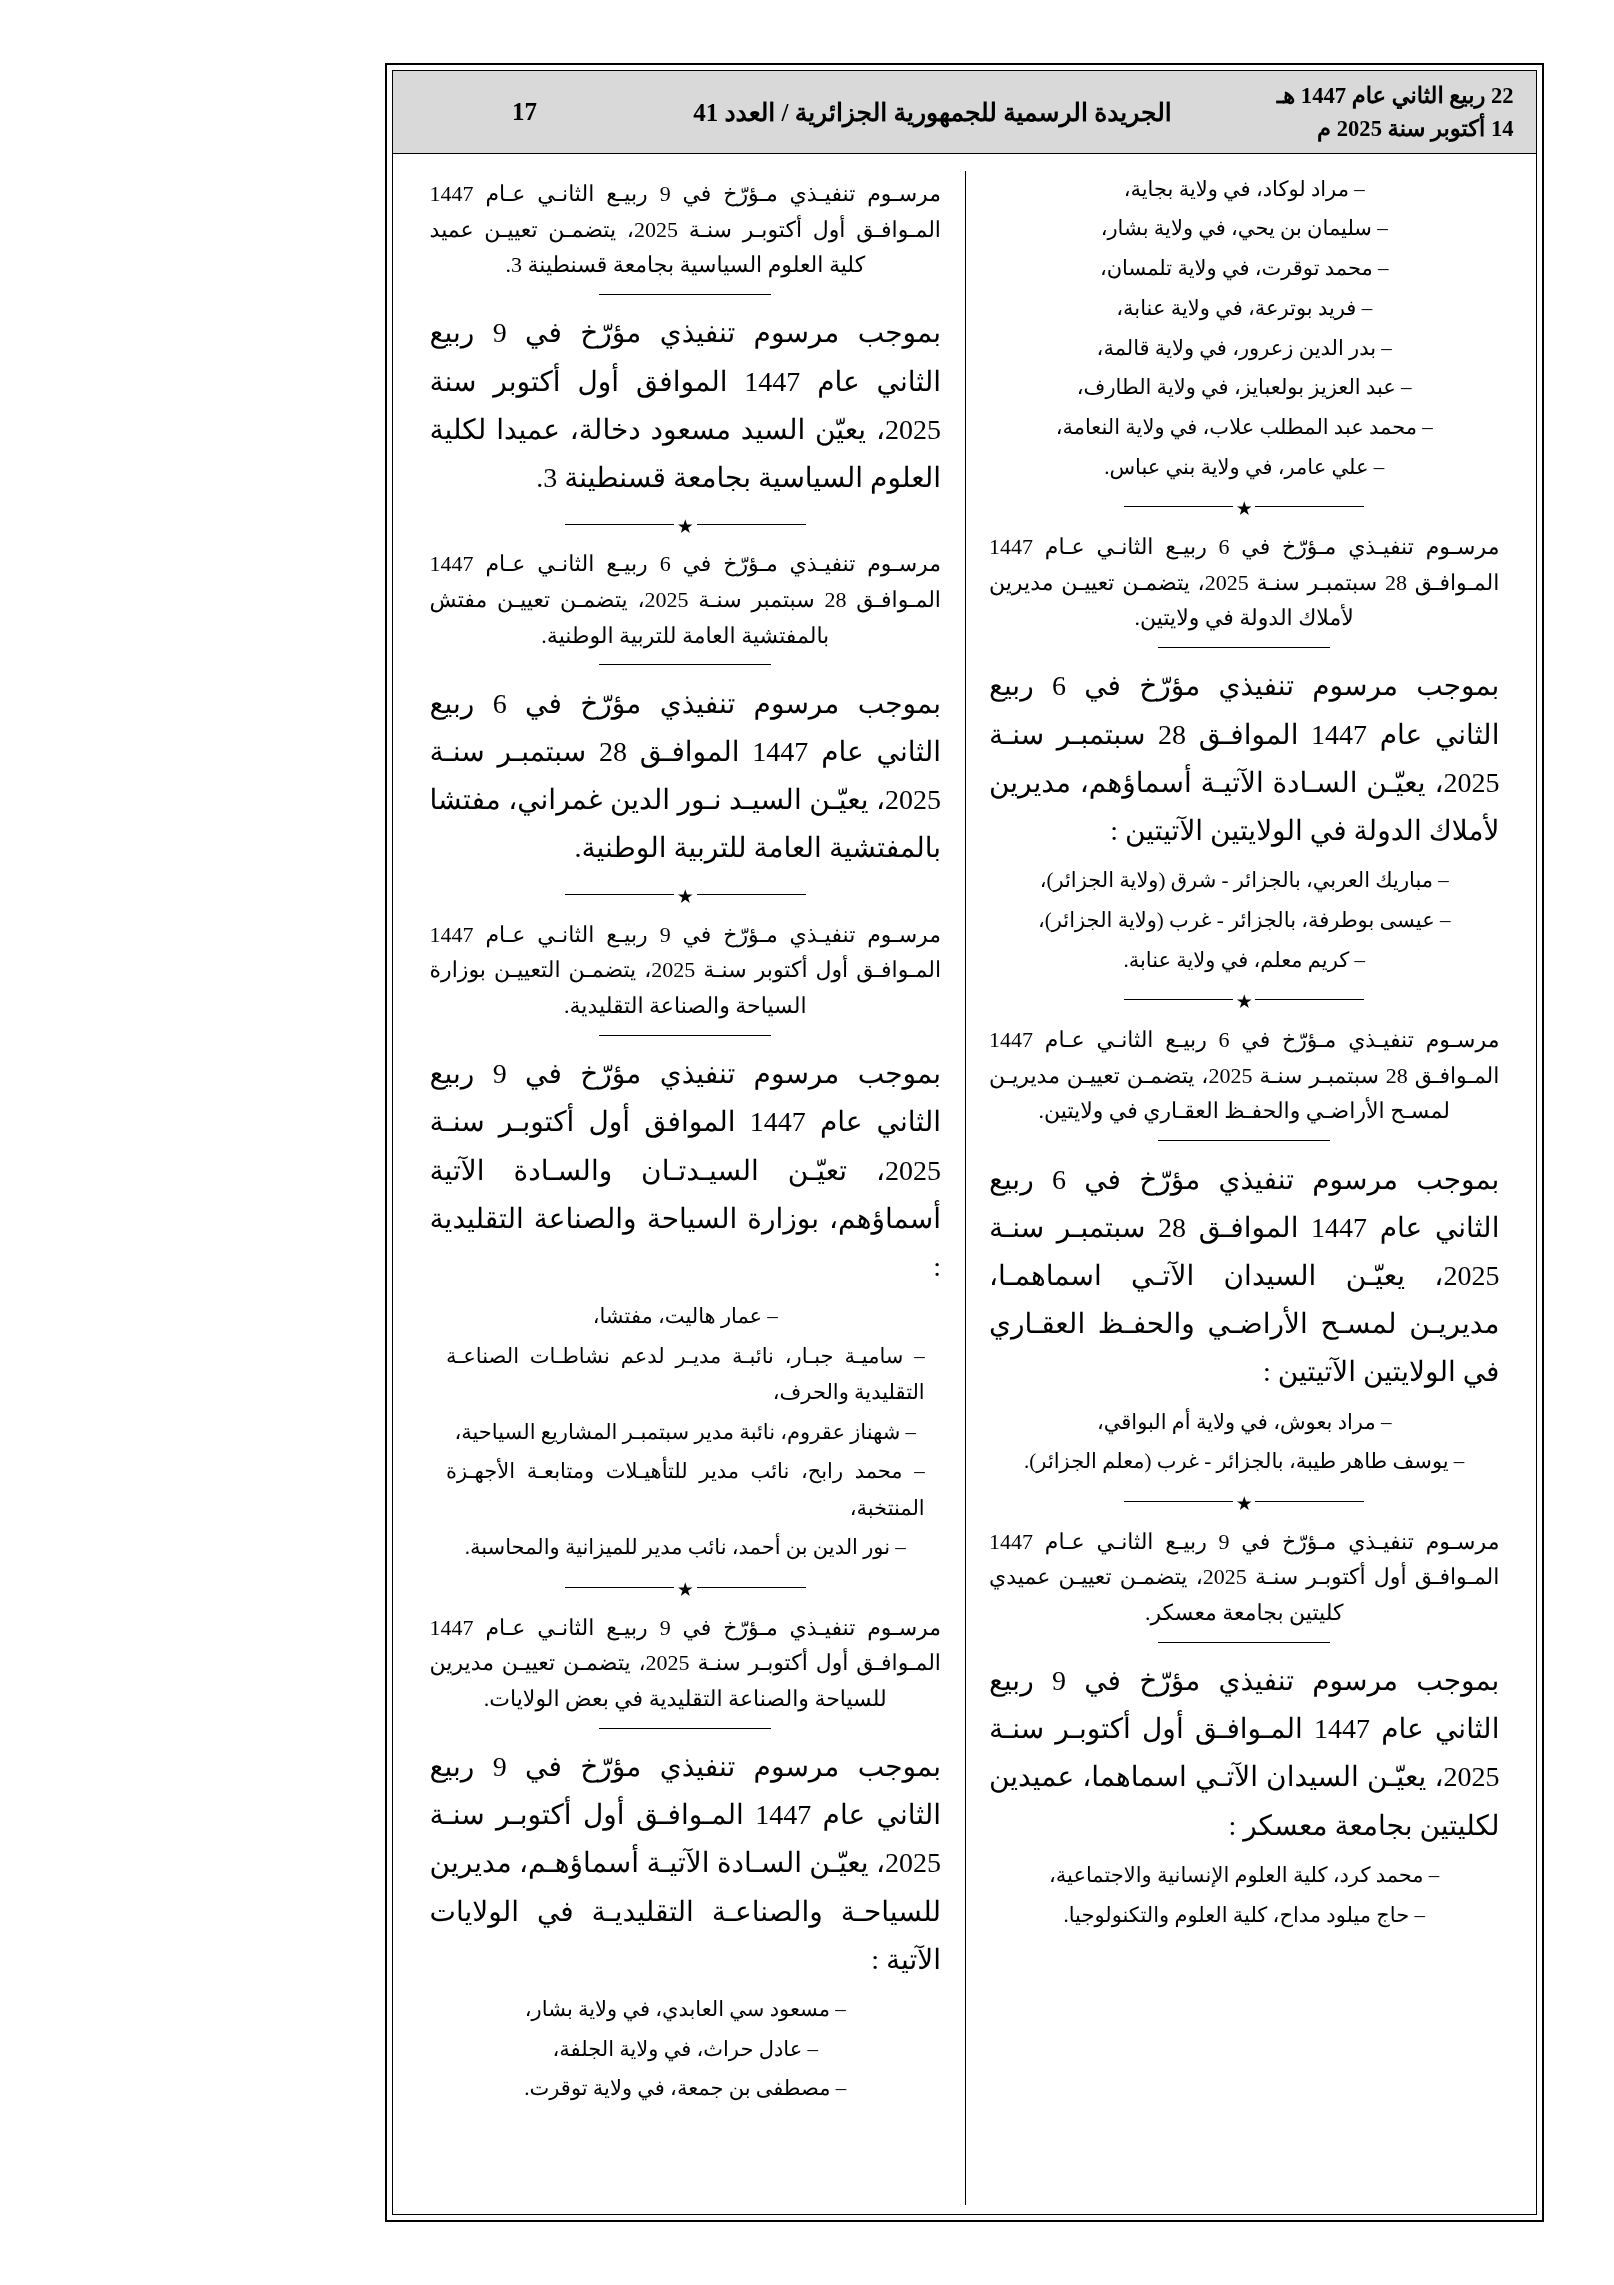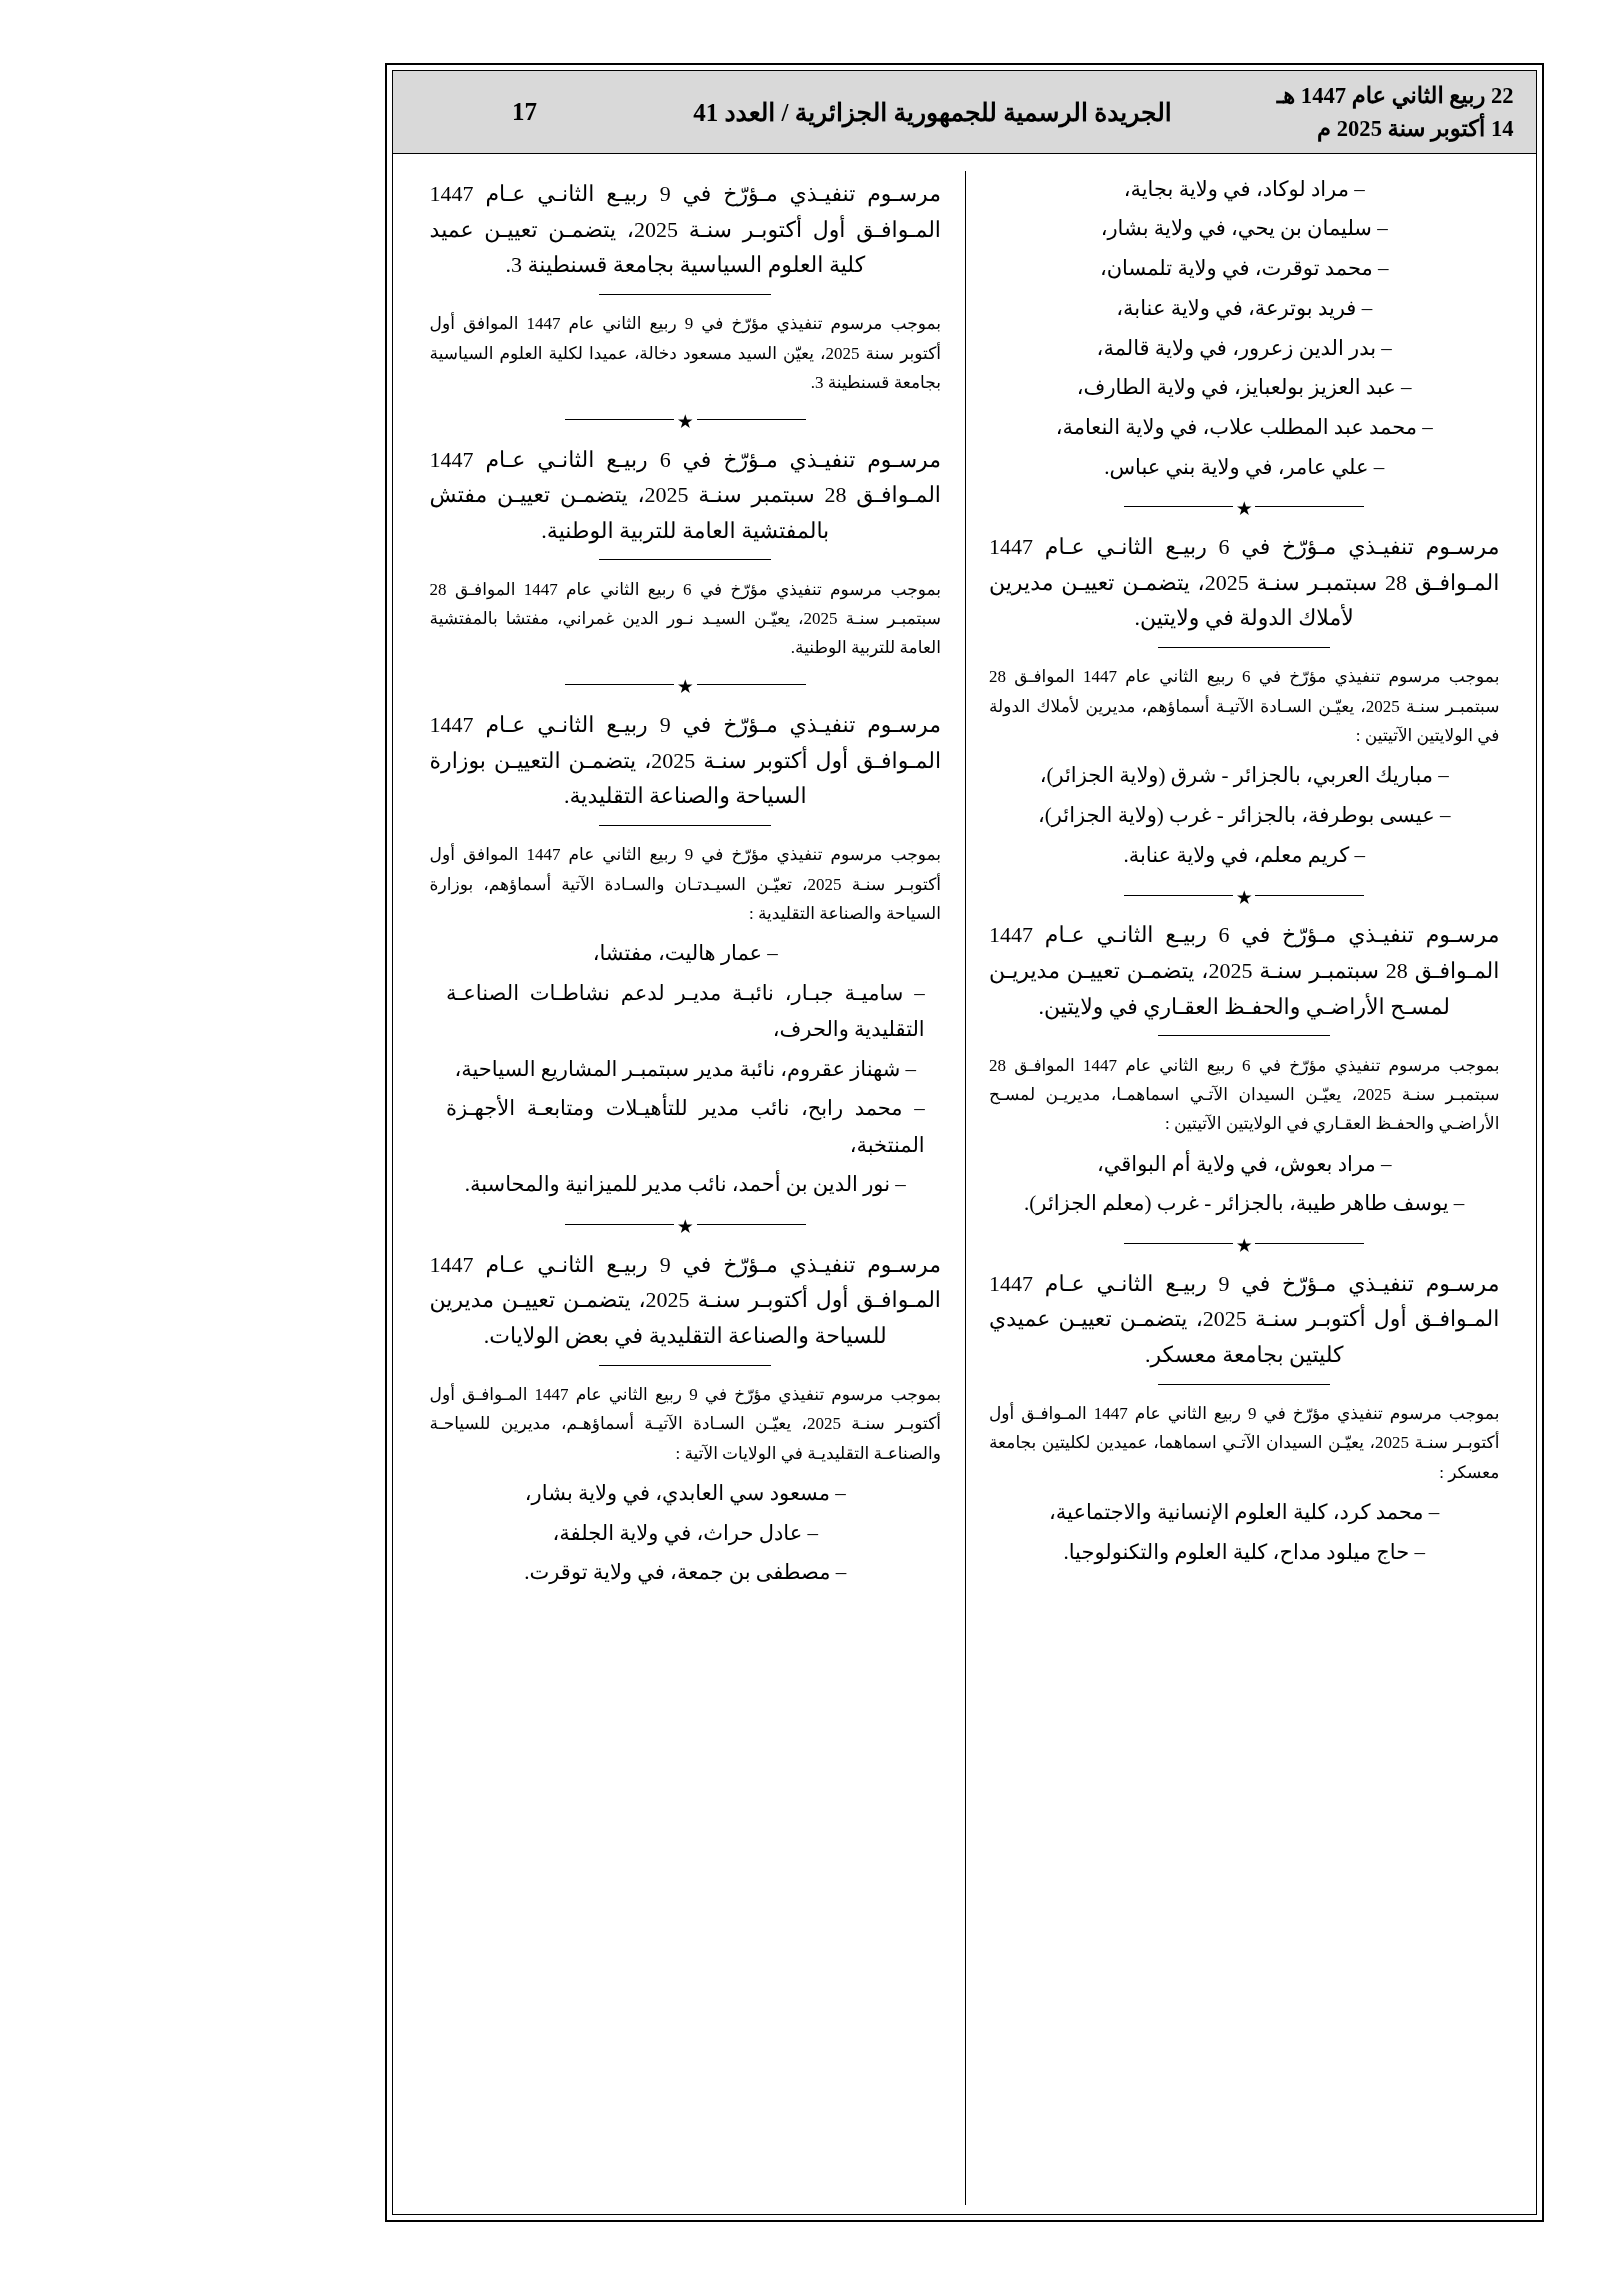--- a/index.html
+++ b/index.html
@@ -100,21 +100,21 @@
     margin: 5.4px 0 3.6px 0;
     letter-spacing: 0px;
   }
   .rule {
     width: 172px;
     height: 0;
     border-top: 1.4px solid #000;
     margin: 11px auto 14.5px auto;
   }
   .para {
-    font-size: 17px;
+    font-size: 28px;
     line-height: 1.72;
     text-align: justify;
     text-align-last: right;
     margin: 0 0 7.2px 0;
     font-family: Liberation Serif, serif;
   }
   .item {
     font-size: 21px;
     line-height: 1.72;
     text-align: justify;

